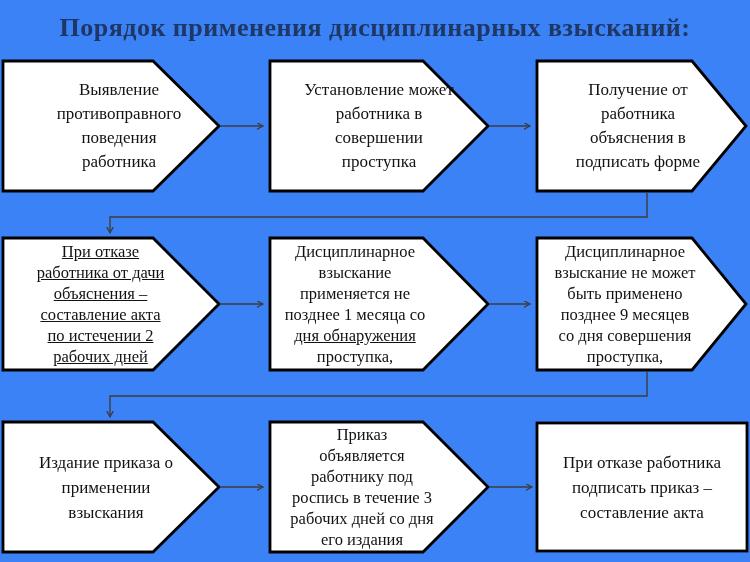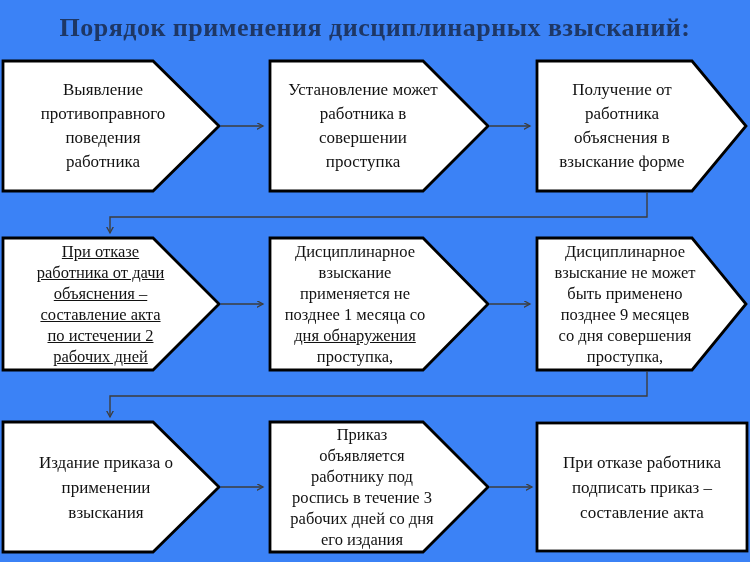--- a/index.html
+++ b/index.html
@@ -31,21 +31,21 @@
     position: absolute;
     display: flex;
     flex-direction: column;
     align-items: center;
     justify-content: center;
     text-align: center;
     color: #121212;
   }
   .ln { display: block; white-space: nowrap; }
   .u  { text-decoration: underline; }
-  .t4l { font-size: 17px;   line-height: 24px; }
+  .t4l { font-size: 17px;   line-height: 24px; padding-left: 16px; }
   .t6l { font-size: 16.5px; line-height: 21px; }
   .t3l { font-size: 17px;   line-height: 25px; }
 </style>
 </head>
 <body>
 
 <div class="stage">
 
   <div class="title">Порядок применения дисциплинарных взысканий:</div>
 
@@ -87,21 +87,21 @@
   <div class="box-text t4l" style="left:263px; top:61px;  width:200px; height:130px;">
       <span class="ln">Установление может</span>
       <span class="ln">работника в</span>
       <span class="ln">совершении</span>
       <span class="ln">проступка</span>
     </div>
   <div class="box-text t4l" style="left:522px; top:61px;  width:200px; height:130px;">
       <span class="ln">Получение от</span>
       <span class="ln">работника</span>
       <span class="ln">объяснения в</span>
-      <span class="ln">взыскание форме</span>
+      <span class="ln">подписать форме</span>
     </div>
 
   <div class="box-text t6l" style="left:3px;   top:238px; width:195px; height:132px;text-decoration:underline;">
       <span class="ln">При отказе</span>
       <span class="ln">работника от дачи</span>
       <span class="ln">объяснения –</span>
       <span class="ln">составление акта</span>
       <span class="ln">по истечении 2</span>
       <span class="ln">рабочих дней</span>
     </div>

